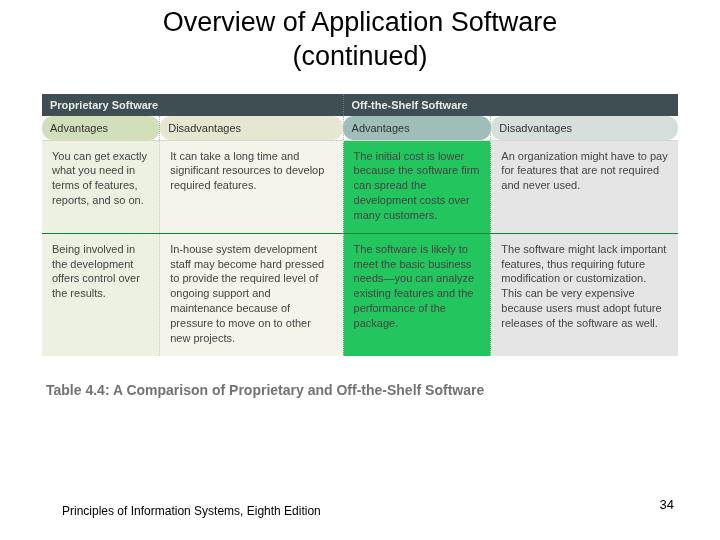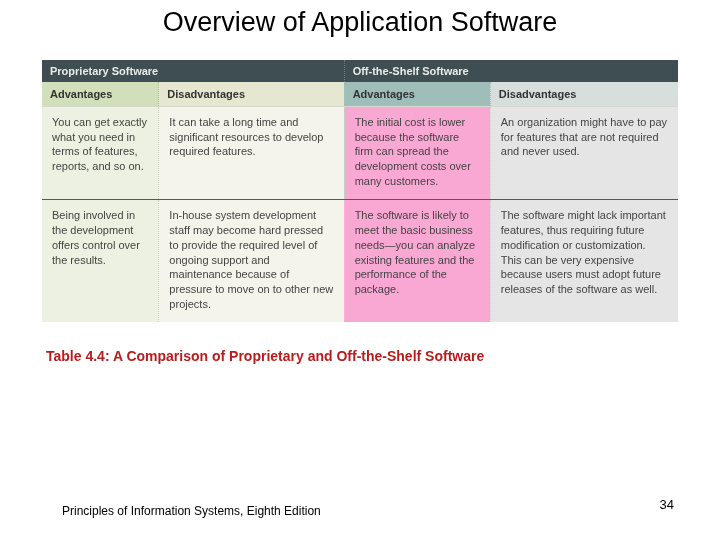--- a/index.html
+++ b/index.html
@@ -30,49 +30,50 @@
   }
   .top-header td {
     background: #3e4e52;
     color: #e8ece9;
     font-weight: bold;
     padding: 5px 8px;
     border-right: 1px dotted #6a7a7d;
   }
   .top-header td:last-child { border-right: none; }
   .sub-header td {
-    font-weight: bold;
+    font-weight: normal;
     padding: 6px 8px;
     border-right: 1px dotted #b8b8b0;
     border-bottom: 1px solid #d8d8cf;
+    border-radius: 11px;
   }
   .sub-header td:last-child { border-right: none; }
   .sub-header .c0 { background: #d1dfba; }
   .sub-header .c1 { background: #e5e7d0; }
   .sub-header .c2 { background: #9fbdb9; }
   .sub-header .c3 { background: #d6dfdb; }
   tbody.data td {
     padding: 8px 10px 10px 10px;
     vertical-align: top;
     border-right: 1px dotted #cfcfc6;
     border-bottom: 1px solid #15803d;
     line-height: 1.35;
     color: #444;
   }
   tbody.data tr td:last-child { border-right: none; }
   tbody.data tr:last-child td { border-bottom: none; }
   tbody.data .c0 { background: #edf1e1; }
   tbody.data .c1 { background: #f4f4ea; }
-  tbody.data .c2 { background: #f9a8d4; }
+  tbody.data .c2 { background: #22c55e; }
   tbody.data .c3 { background: #e5e5e5; }
   .caption {
     margin: 26px 46px 0 46px;
     font-size: 14px;
     font-weight: bold;
-    color: #b91c1c;
+    color: #737373;
   }
   .footer-left {
     position: absolute;
     left: 62px;
     bottom: 22px;
     font-size: 12px;
     color: #000;
   }
   .footer-right {
     position: absolute;
@@ -80,20 +81,21 @@
     bottom: 28px;
     font-size: 13px;
     color: #000;
   }
 </style>
 </head>
 <body>
 
 <div class="slide-title">
   <span>Overview of Application Software</span><br>
+  <span>(continued)</span>
 </div>
 
 <div class="table-wrap">
   <table>
     <tbody class="top-header">
       <tr>
         <td colspan="2">Proprietary Software</td>
         <td colspan="2">Off-the-Shelf Software</td>
       </tr>
     </tbody>

